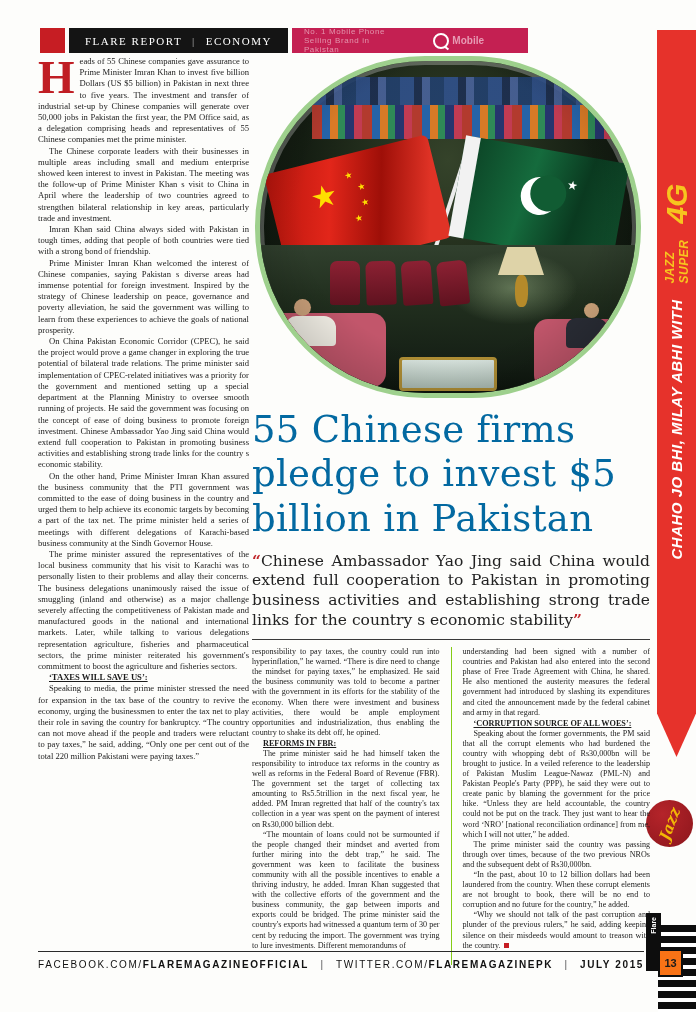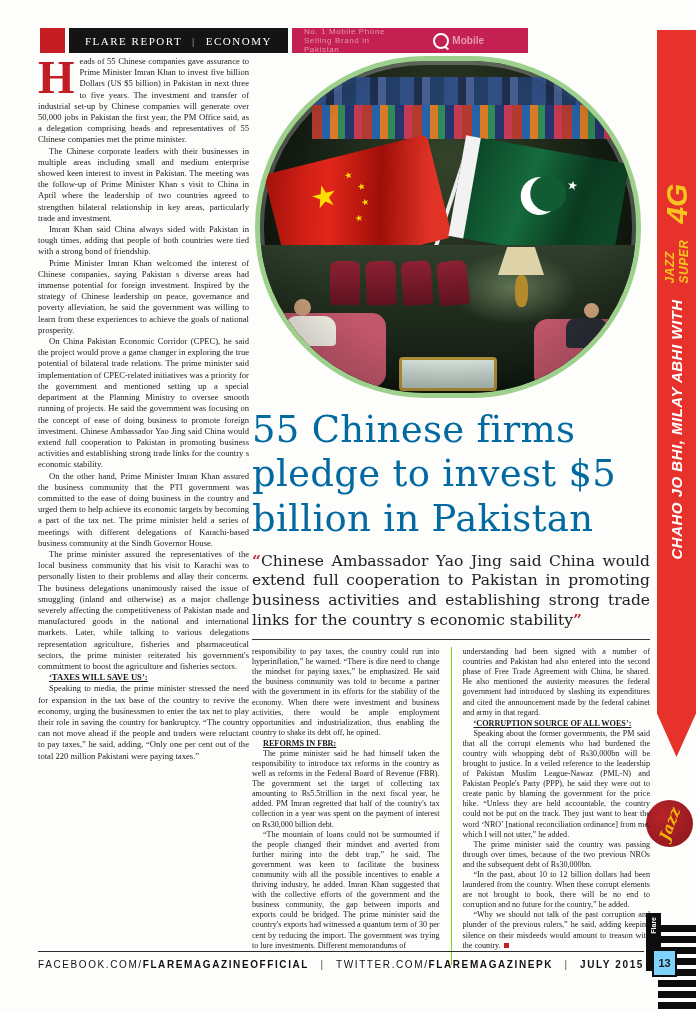--- a/index.html
+++ b/index.html
@@ -34,21 +34,21 @@
   .jazz-logo span{color:#F2B705;font:700 italic 15px "DejaVu Serif",serif;transform:rotate(-70deg);}
 
   
   .spine{position:absolute;right:0;bottom:0;width:50px;height:107px;}
   .spine-stripes{position:absolute;left:12px;right:0;top:20px;bottom:0;
                  background:repeating-linear-gradient(180deg,#0d0d0d 0 7px,#ffffff 7px 11px);}
   .spine-tab{position:absolute;left:0;top:8px;width:15px;height:58px;background:#0d0d0d;
              display:flex;align-items:flex-start;justify-content:center;}
   .spine-tab span{color:#fff;font:700 7px "Liberation Sans",sans-serif;writing-mode:vertical-rl;
                   transform:rotate(180deg);margin-top:4px;}
-  .page-box{position:absolute;left:6px;top:44px;width:21px;height:24px;background:#7dd3fc;border:2px solid #0d0d0d;
+  .page-box{position:absolute;left:12px;top:44px;width:21px;height:24px;background:#f97316;border:2px solid #0d0d0d;
             display:flex;align-items:center;justify-content:center;font:700 11px "Liberation Sans",sans-serif;z-index:2;}
 
   
   .col1{position:absolute;left:38px;top:56px;width:211px;height:896px;overflow:hidden;}
   .col1 p{margin:0;font-size:8.6px;line-height:11.2px;text-align:justify;text-indent:11px;}
   .col1 p.first{text-indent:0;}
   .dropcap{float:left;font-size:47px;line-height:38px;padding:2px 5px 0 0;color:#C01E24;font-weight:700;}
   .pullquote{margin:7px 0 0;padding:9px 1px 11px;border-top:2px solid #A23B37;border-bottom:2px solid #A23B37;
              text-align:center;font-size:15.5px;line-height:21px;color:#232323;}
   .subhead{font-weight:700;font-size:8.7px;line-height:12px;text-indent:11px;margin:2px 0 0;text-decoration:underline;}

